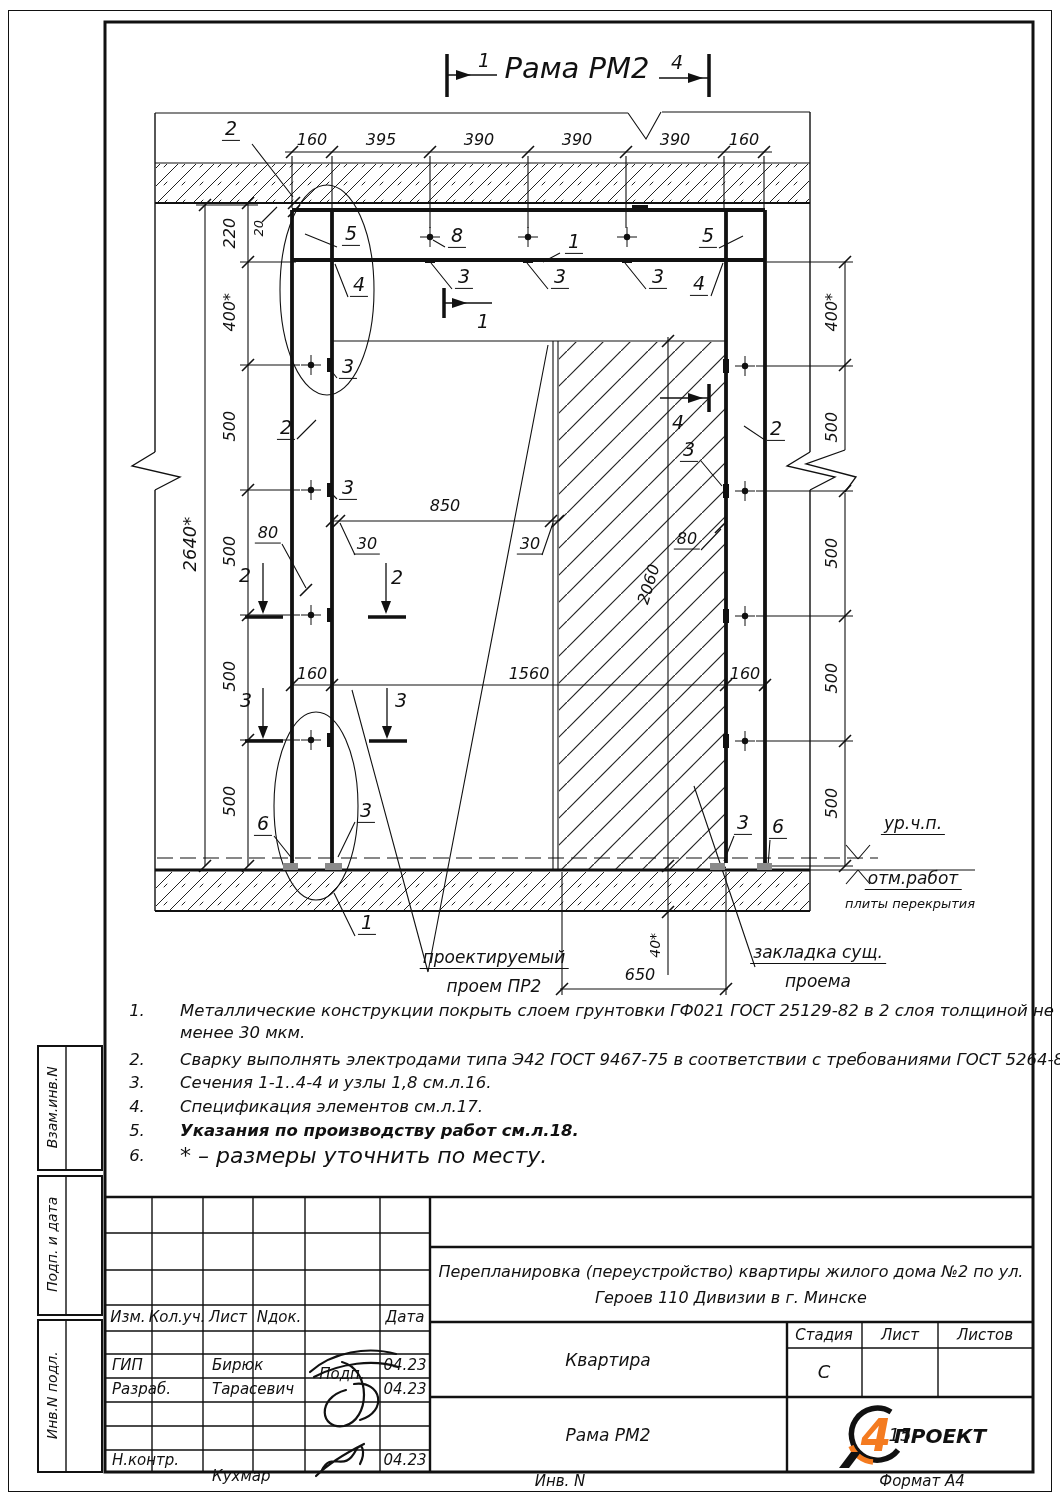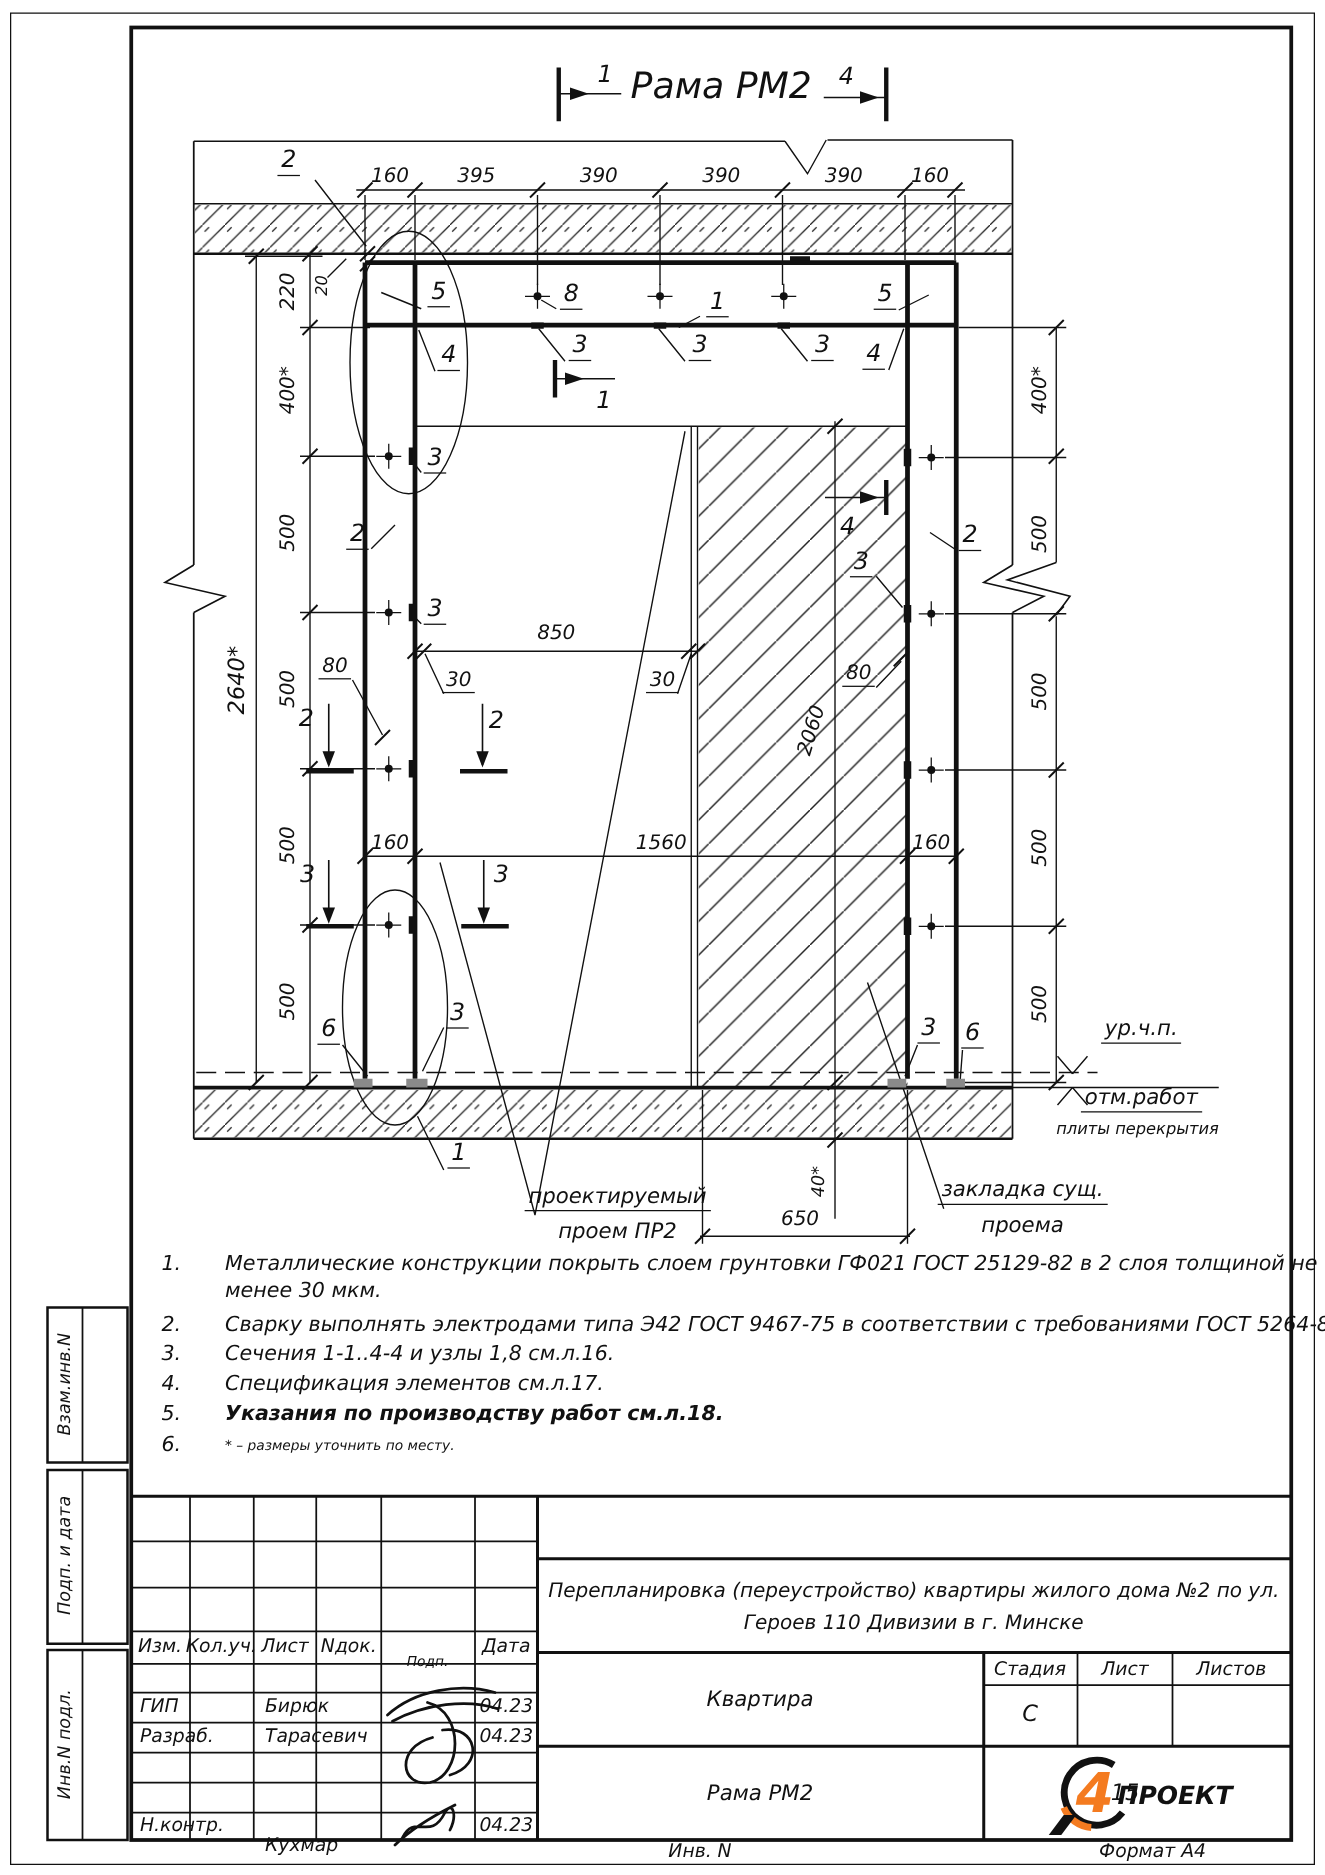--- a/index.html
+++ b/index.html
@@ -273,26 +273,26 @@
       <span class="lb" style="left: 180px; top: 1034px; font-size: 16.5px; transform: translate(0px, -55%);">менее 30 мкм.</span>
       <span class="lb" style="left: 137px; top: 1061px; font-size: 16.5px; transform: translate(-50%, -55%);">2.</span>
       <span class="lb" style="left: 180px; top: 1061px; font-size: 16.5px; transform: translate(0px, -55%);">Сварку выполнять электродами типа Э42 ГОСТ 9467-75 в соответствии с требованиями ГОСТ 5264-80.</span>
       <span class="lb" style="left: 137px; top: 1084px; font-size: 16.5px; transform: translate(-50%, -55%);">3.</span>
       <span class="lb" style="left: 180px; top: 1084px; font-size: 16.5px; transform: translate(0px, -55%);">Сечения 1-1..4-4 и узлы 1,8 см.л.16.</span>
       <span class="lb" style="left: 137px; top: 1108px; font-size: 16.5px; transform: translate(-50%, -55%);">4.</span>
       <span class="lb" style="left: 180px; top: 1108px; font-size: 16.5px; transform: translate(0px, -55%);">Спецификация элементов см.л.17.</span>
       <span class="lb" style="left: 137px; top: 1132px; font-size: 16.5px; transform: translate(-50%, -55%);">5.</span>
       <span class="lb" style="left: 180px; top: 1132px; font-size: 16.5px; transform: translate(0px, -55%); font-weight: bold;">Указания по производству работ см.л.18.</span>
       <span class="lb" style="left: 137px; top: 1157px; font-size: 16.5px; transform: translate(-50%, -55%);">6.</span>
-      <span class="lb" style="left: 180px; top: 1157px; font-size: 11px; transform: translate(0px, -55%);">* – размеры уточнить по месту.</span>
+      <span class="lb" style="left: 180px; top: 1157px; font-size: 22px; transform: translate(0px, -55%);">* – размеры уточнить по месту.</span>
       <span class="lb" style="left: 128px; top: 1318px; font-size: 15px; transform: translate(-50%, -55%);">Изм.</span>
       <span class="lb" style="left: 177px; top: 1318px; font-size: 15px; transform: translate(-50%, -55%);">Кол.уч.</span>
       <span class="lb" style="left: 228px; top: 1318px; font-size: 15px; transform: translate(-50%, -55%);">Лист</span>
       <span class="lb" style="left: 279px; top: 1318px; font-size: 15px; transform: translate(-50%, -55%);">Nдок.</span>
-      <span class="lb" style="left: 342px; top: 1330px; font-size: 11px; transform: translate(-50%, -55%);">Подп.</span>
+      <span class="lb" style="left: 342px; top: 1375px; font-size: 15px; transform: translate(-50%, -55%);">Подп.</span>
       <span class="lb" style="left: 405px; top: 1318px; font-size: 15px; transform: translate(-50%, -55%);">Дата</span>
       <span class="lb" style="left: 112px; top: 1366px; font-size: 15px; transform: translate(0px, -55%);">ГИП</span>
       <span class="lb" style="left: 212px; top: 1366px; font-size: 15px; transform: translate(0px, -55%);">Бирюк</span>
       <span class="lb" style="left: 405px; top: 1366px; font-size: 15px; transform: translate(-50%, -55%);">04.23</span>
       <span class="lb" style="left: 112px; top: 1390px; font-size: 15px; transform: translate(0px, -55%);">Разраб.</span>
       <span class="lb" style="left: 212px; top: 1390px; font-size: 15px; transform: translate(0px, -55%);">Тарасевич</span>
       <span class="lb" style="left: 405px; top: 1390px; font-size: 15px; transform: translate(-50%, -55%);">04.23</span>
       <span class="lb" style="left: 112px; top: 1461px; font-size: 15px; transform: translate(0px, -55%);">Н.контр.</span>
       <span class="lb" style="left: 212px; top: 1461px; font-size: 15px; transform: translate(0px, -55%); margin-top: 16px;">Кухмар</span>
       <span class="lb" style="left: 405px; top: 1461px; font-size: 15px; transform: translate(-50%, -55%);">04.23</span>

